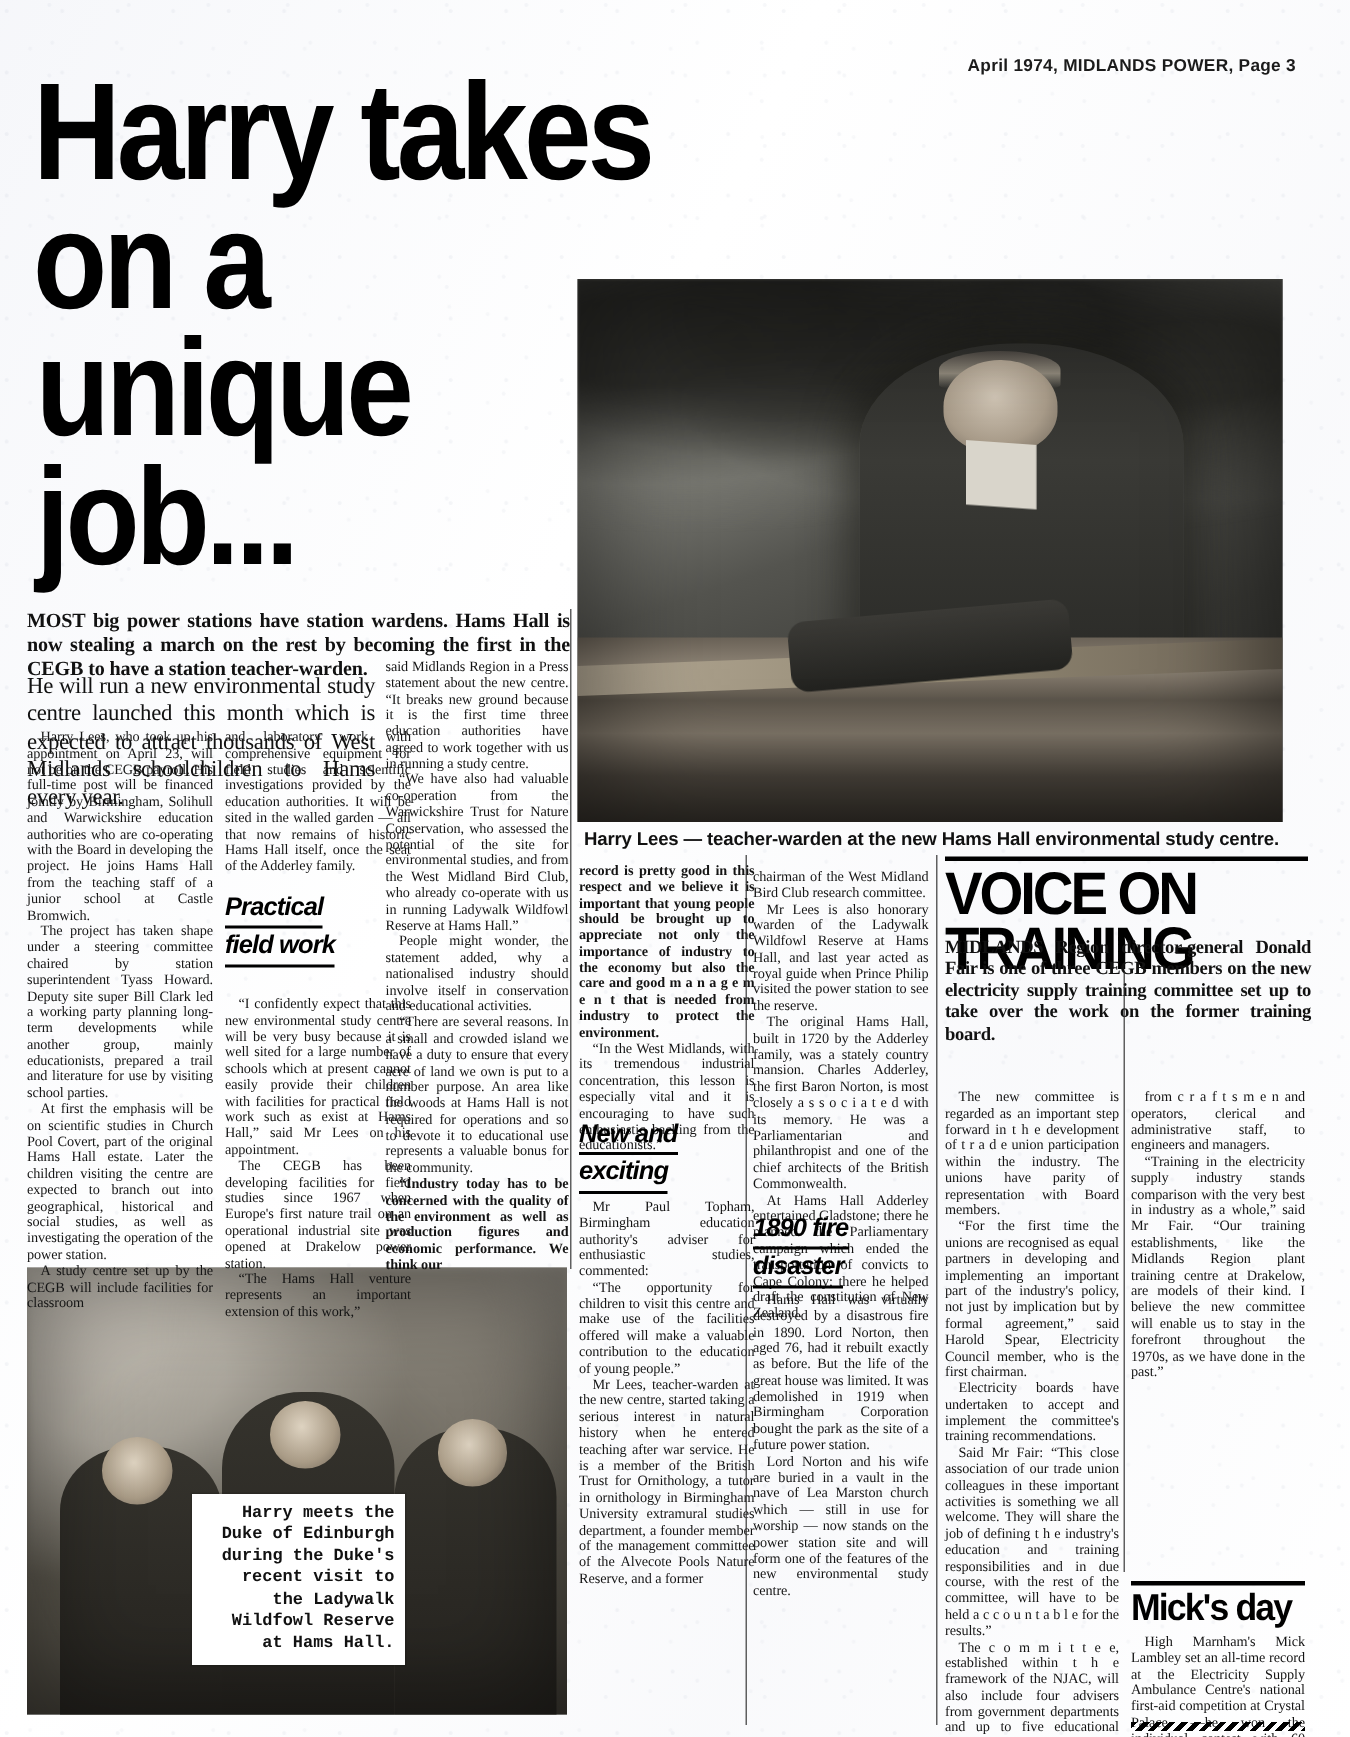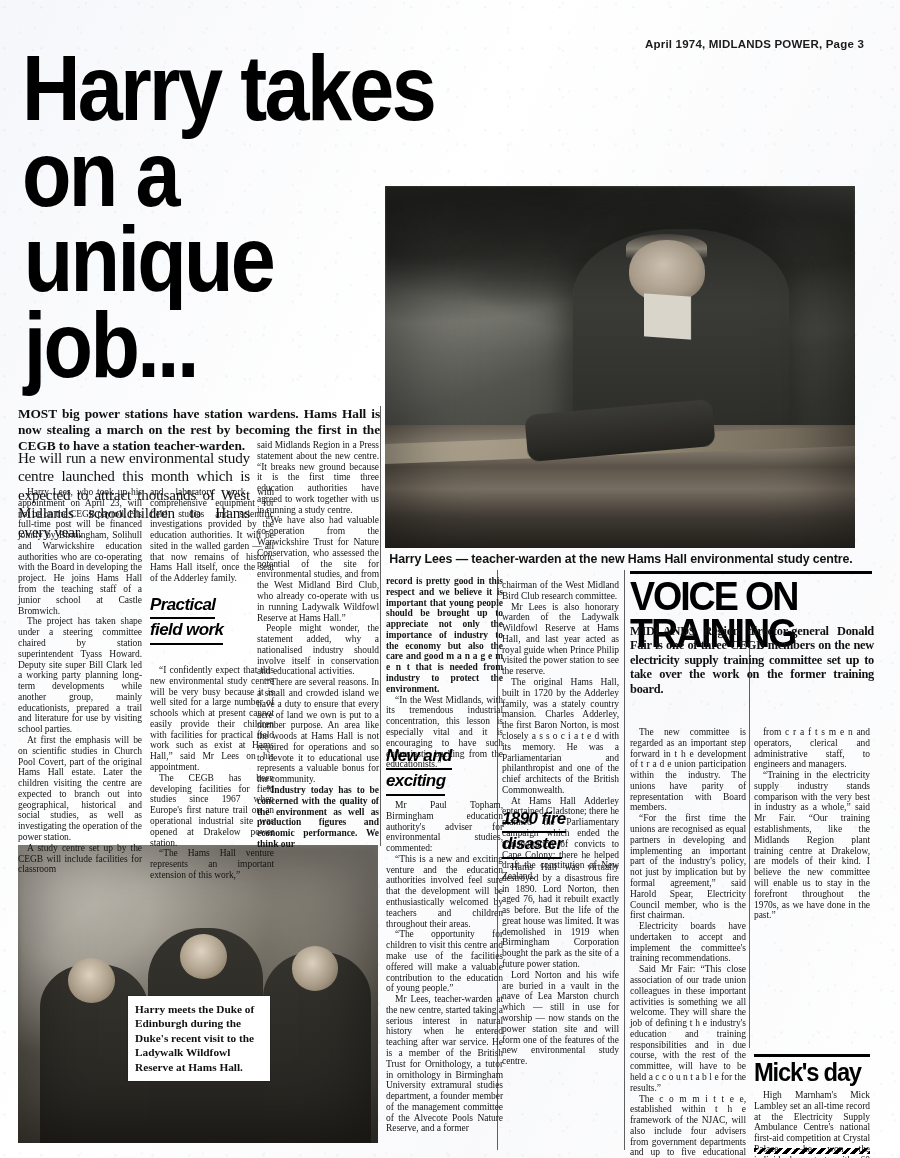--- a/index.html
+++ b/index.html
@@ -151,23 +151,24 @@
   }
   .ps-h1{left:14%;top:38%;width:13%;height:15%;}
   .ps-h2{left:45%;top:30%;width:13%;height:15%;}
   .ps-h3{left:76%;top:34%;width:13%;height:15%;}
   .ps-vign{position:absolute;inset:0;box-shadow:inset 0 0 60px 14px rgba(0,0,0,.4);}
 
   .caption-box{
     position:absolute;left:128px;top:996px;width:128px;
     background:#ffffff;
     padding:6px 7px 7px 7px;
-    font-family:Liberation Serif, serif;
+    font-family:Liberation Mono, monospace;
     font-size:11.3px;line-height:1.28;font-weight:bold;color:#111;
     box-shadow:0 0 0 1px rgba(0,0,0,.12);
+    text-align:right;
   }
 
   
   .standfirst{
     position:absolute;left:18px;top:406px;width:362px;
     font-family:"Liberation Serif", serif;
     font-weight:bold;font-size:13.4px;line-height:1.19;
     text-align:justify;letter-spacing:-.1px;
   }
   .deck{
@@ -335,22 +336,21 @@
     <p class="noind bold">record is pretty good in this respect and we believe it is important that young people should be brought up to appreciate not only the importance of industry to the economy but also the care and good m a n a g e m e n t that is needed from industry to protect the environment.</p>
     <p>“In the West Midlands, with its tremendous industrial concentration, this lesson is especially vital and it is encouraging to have such enthusiastic backing from the educationists.”</p>
   </div>
 
   <div class="subhead sh-newexc">
     <span>New and</span><br>
     <span>exciting</span>
   </div>
 
   <div class="col c4b">
-    <p>Mr Paul Topham, Birmingham education authority's adviser for environmental studies, commented:</p>
-    <p>“This is a new and exciting venture and the education authorities involved feel sure that the development will be enthusiastically welcomed by teachers and children throughout their areas.</p>
+    <p>Mr Paul Topham, Birmingham education authority's adviser for enthusiastic studies, commented:</p>
     <p>“The opportunity for children to visit this centre and make use of the facilities offered will make a valuable contribution to the education of young people.”</p>
     <p>Mr Lees, teacher-warden at the new centre, started taking a serious interest in natural history when he entered teaching after war service. He is a member of the British Trust for Ornithology, a tutor in ornithology in Birmingham University extramural studies department, a founder member of the management committee of the Alvecote Pools Nature Reserve, and a former</p>
   </div>
 
   <div class="col c5">
     <p class="noind">chairman of the West Midland Bird Club research committee.</p>
     <p>Mr Lees is also honorary warden of the Ladywalk Wildfowl Reserve at Hams Hall, and last year acted as royal guide when Prince Philip visited the power station to see the reserve.</p>
     <p>The original Hams Hall, built in 1720 by the Adderley family, was a stately country mansion. Charles Adderley, the first Baron Norton, is most closely a s s o c i a t e d with its memory. He was a Parliamentarian and philanthropist and one of the chief architects of the British Commonwealth.</p>
     <p>At Hams Hall Adderley entertained Gladstone; there he planned the Parliamentary campaign which ended the transportation of convicts to Cape Colony; there he helped draft the constitution of New Zealand.</p>
   </div>

